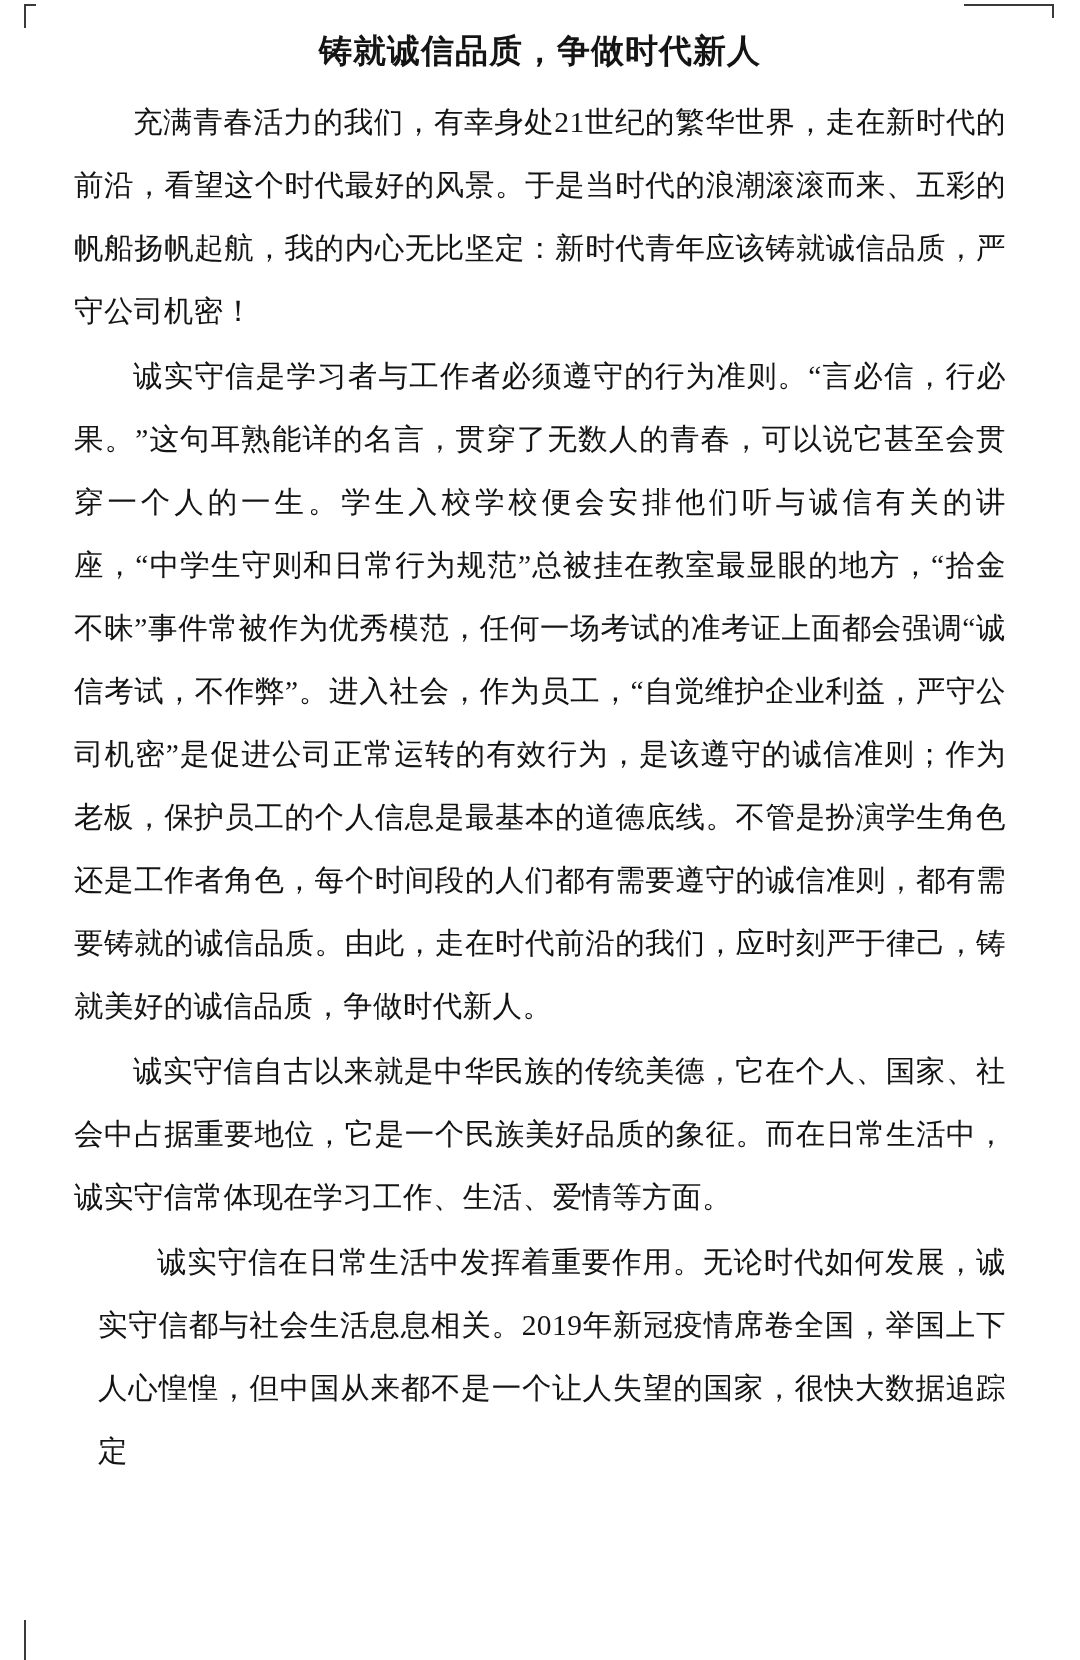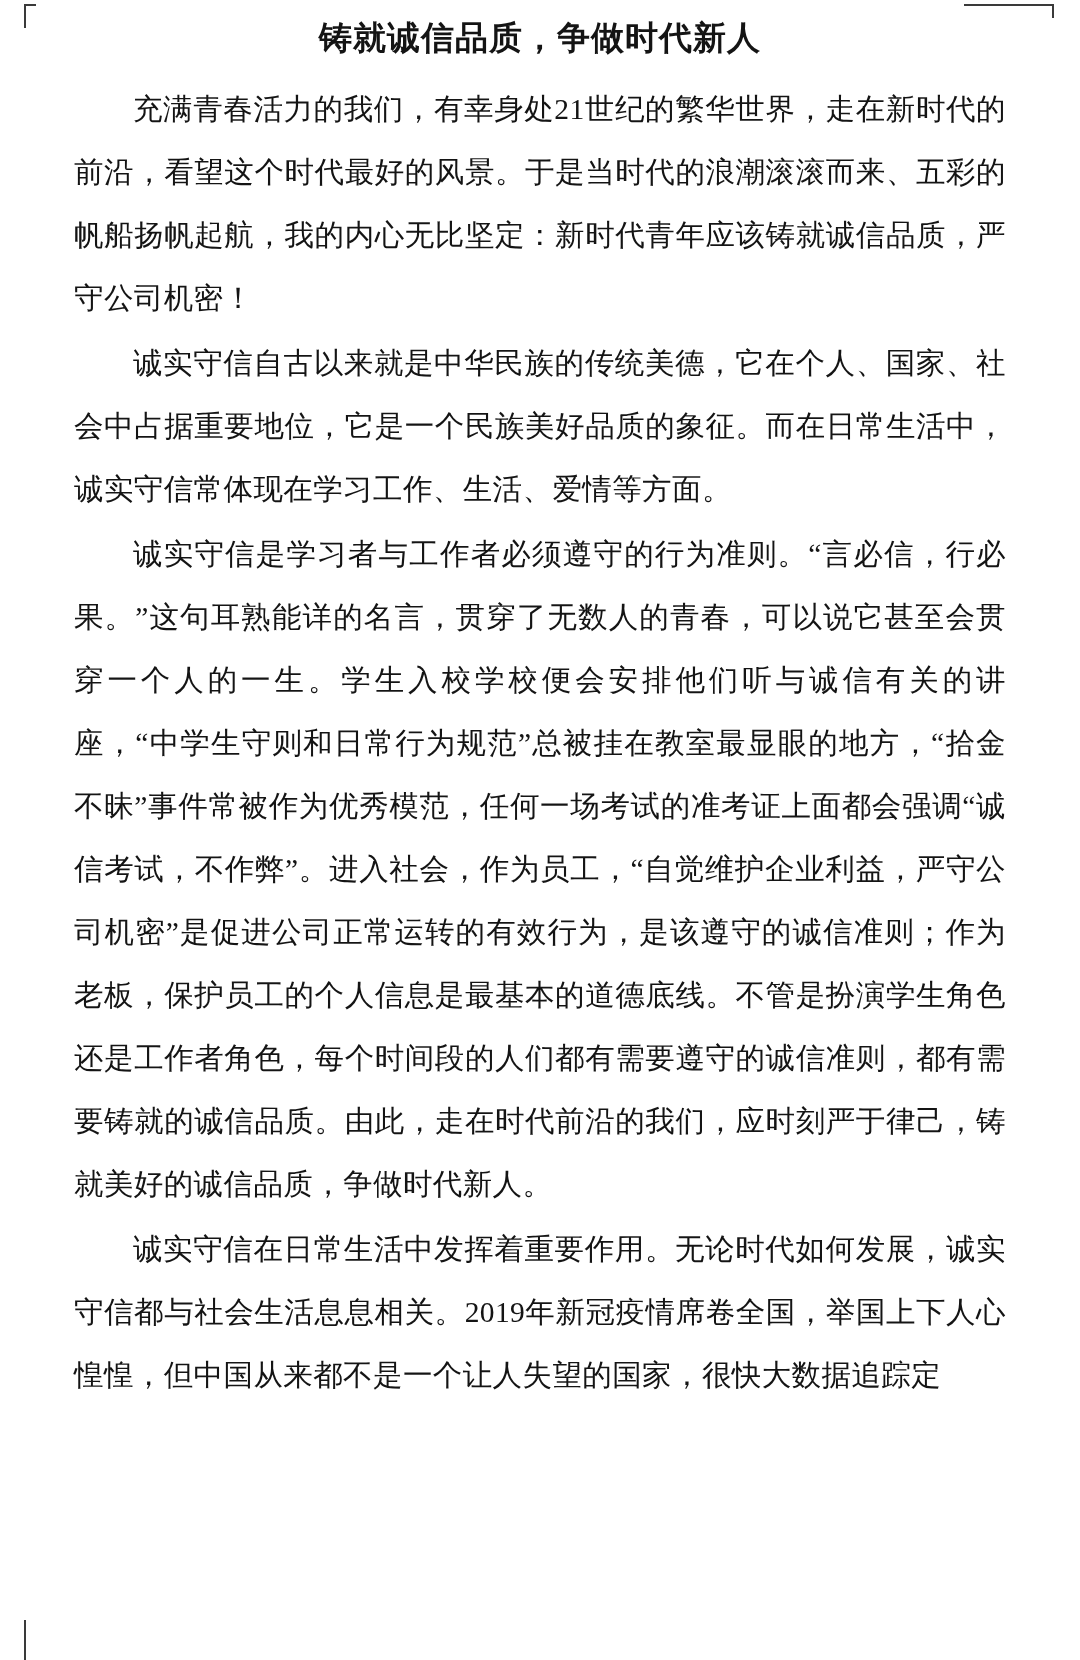--- a/index.html
+++ b/index.html
@@ -46,21 +46,21 @@
     border-left-width: 2px;
   }
 
   .document {
     position: absolute;
     left: 40px;
     top: 0;
     width: 1000px;
     height: 1660px;
     box-sizing: border-box;
-    padding: 9px 34px 0 34px;
+    padding: 22px 34px 0 34px;
   }
 
   .doc-title {
     text-align: center;
     font-size: 33px;
     font-weight: 700;
     letter-spacing: 1px;
     margin: 8px 0 18px 0;
     line-height: 1.3;
     font-family: "Liberation Serif", "DejaVu Serif", serif;
@@ -72,30 +72,31 @@
     text-align: justify;
     text-justify: inter-ideograph;
     text-indent: 2em;
     margin: 0 0 2px 0;
     letter-spacing: 0.4px;
     font-family: "Liberation Serif", "DejaVu Serif", serif;
   }
   .paragraph.last {
     
     margin-bottom: 0;
+    margin-left: 24px;
   }
 </style>
 </head>
 <body>
 
 <div class="page-frame">
   <div class="corner tl"></div>
   <div class="corner tr"></div>
   <div class="corner bl"></div>
 </div>
 
 <div class="document">
   <h1 class="doc-title">铸就诚信品质，争做时代新人</h1>
   <p class="paragraph">充满青春活力的我们，有幸身处21世纪的繁华世界，走在新时代的前沿，看望这个时代最好的风景。于是当时代的浪潮滚滚而来、五彩的帆船扬帆起航，我的内心无比坚定：新时代青年应该铸就诚信品质，严守公司机密！</p>
+  <p class="paragraph">诚实守信是学习者与工作者必须遵守的行为准则。“言必信，行必果。”这句耳熟能详的名言，贯穿了无数人的青春，可以说它甚至会贯穿一个人的一生。学生入校学校便会安排他们听与诚信有关的讲座，“中学生守则和日常行为规范”总被挂在教室最显眼的地方，“拾金不昧”事件常被作为优秀模范，任何一场考试的准考证上面都会强调“诚信考试，不作弊”。进入社会，作为员工，“自觉维护企业利益，严守公司机密”是促进公司正常运转的有效行为，是该遵守的诚信准则；作为老板，保护员工的个人信息是最基本的道德底线。不管是扮演学生角色还是工作者角色，每个时间段的人们都有需要遵守的诚信准则，都有需要铸就的诚信品质。由此，走在时代前沿的我们，应时刻严于律己，铸就美好的诚信品质，争做时代新人。</p>
   <p class="paragraph">诚实守信自古以来就是中华民族的传统美德，它在个人、国家、社会中占据重要地位，它是一个民族美好品质的象征。而在日常生活中，诚实守信常体现在学习工作、生活、爱情等方面。</p>
-  <p class="paragraph">诚实守信是学习者与工作者必须遵守的行为准则。“言必信，行必果。”这句耳熟能详的名言，贯穿了无数人的青春，可以说它甚至会贯穿一个人的一生。学生入校学校便会安排他们听与诚信有关的讲座，“中学生守则和日常行为规范”总被挂在教室最显眼的地方，“拾金不昧”事件常被作为优秀模范，任何一场考试的准考证上面都会强调“诚信考试，不作弊”。进入社会，作为员工，“自觉维护企业利益，严守公司机密”是促进公司正常运转的有效行为，是该遵守的诚信准则；作为老板，保护员工的个人信息是最基本的道德底线。不管是扮演学生角色还是工作者角色，每个时间段的人们都有需要遵守的诚信准则，都有需要铸就的诚信品质。由此，走在时代前沿的我们，应时刻严于律己，铸就美好的诚信品质，争做时代新人。</p>
   <p class="paragraph last">诚实守信在日常生活中发挥着重要作用。无论时代如何发展，诚实守信都与社会生活息息相关。2019年新冠疫情席卷全国，举国上下人心惶惶，但中国从来都不是一个让人失望的国家，很快大数据追踪定</p>
 </div>
 
 </body></html>

